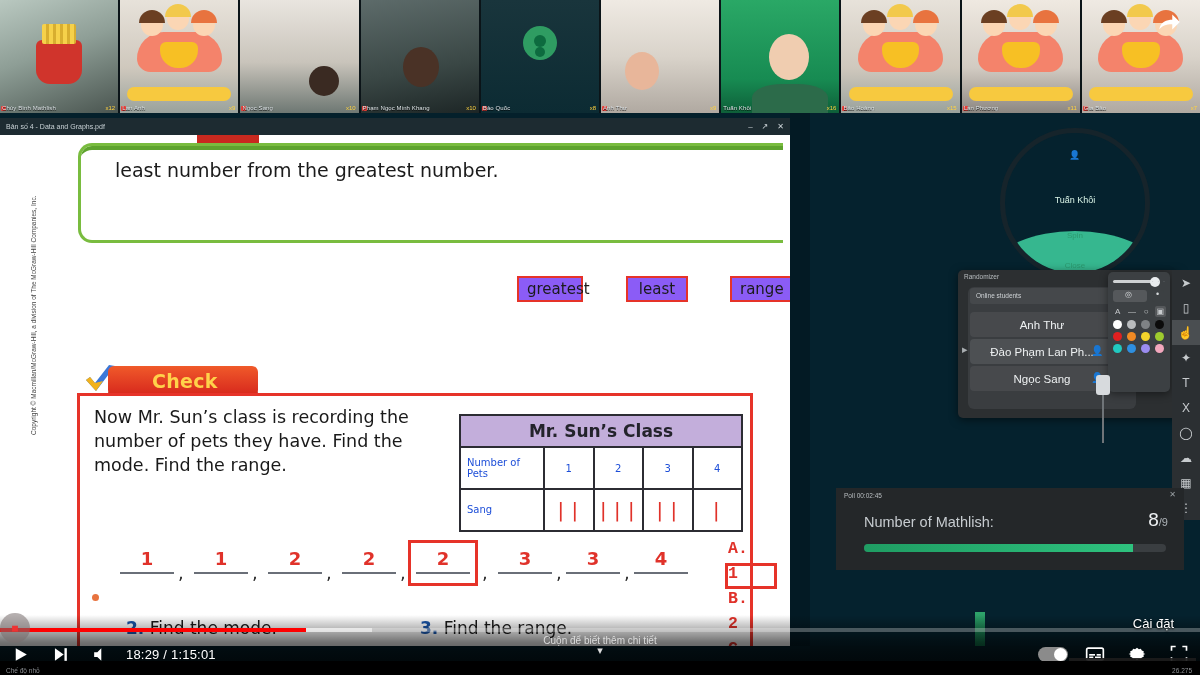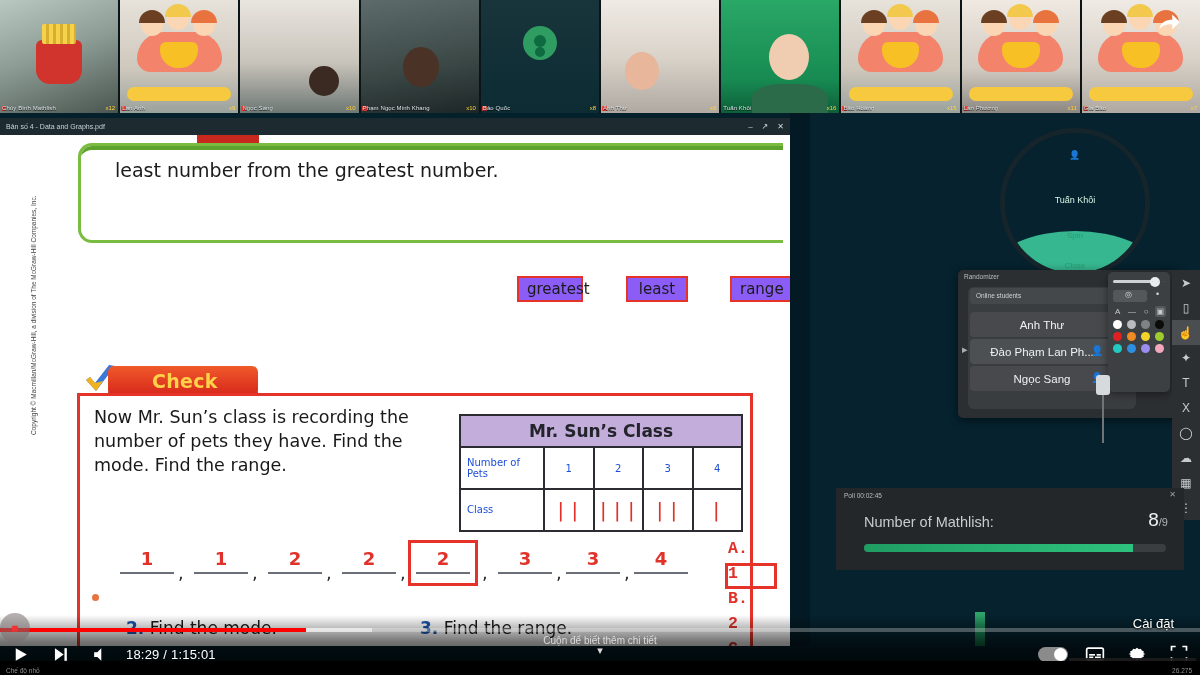--- a/index.html
+++ b/index.html
@@ -394,21 +394,21 @@
           <div class="tbl">
             <div class="thead">Mr. Sun’s Class</div>
             <div class="trow">
               <div class="cell rowlabel">Number of Pets</div>
               <div class="cell dcell">1</div>
               <div class="cell dcell">2</div>
               <div class="cell dcell">3</div>
               <div class="cell dcell">4</div>
             </div>
             <div class="trow">
-              <div class="cell rowlabel">Class</div>
+              <div class="cell rowlabel">Sang</div>
               <div class="cell dcell tally">||</div>
               <div class="cell dcell tally">|||</div>
               <div class="cell dcell tally">||</div>
               <div class="cell dcell tally">|</div>
             </div>
           </div>
 
           <div class="ansrow">
             <div class="blank" style="left:22px;">
                 <div class="v">1</div>

